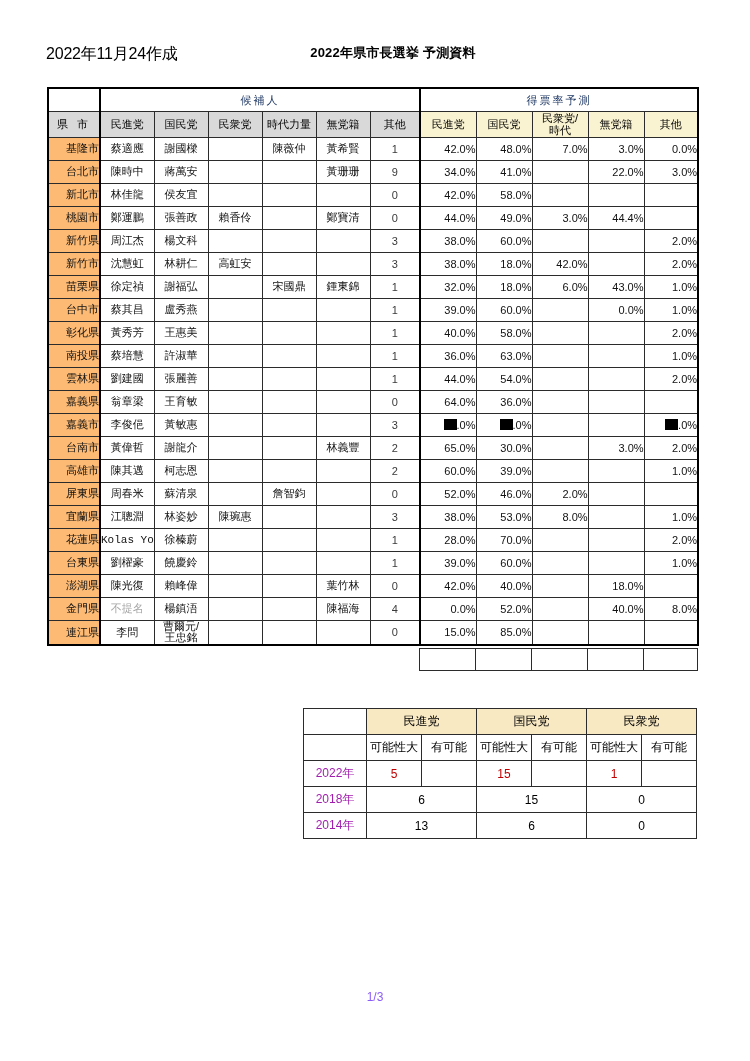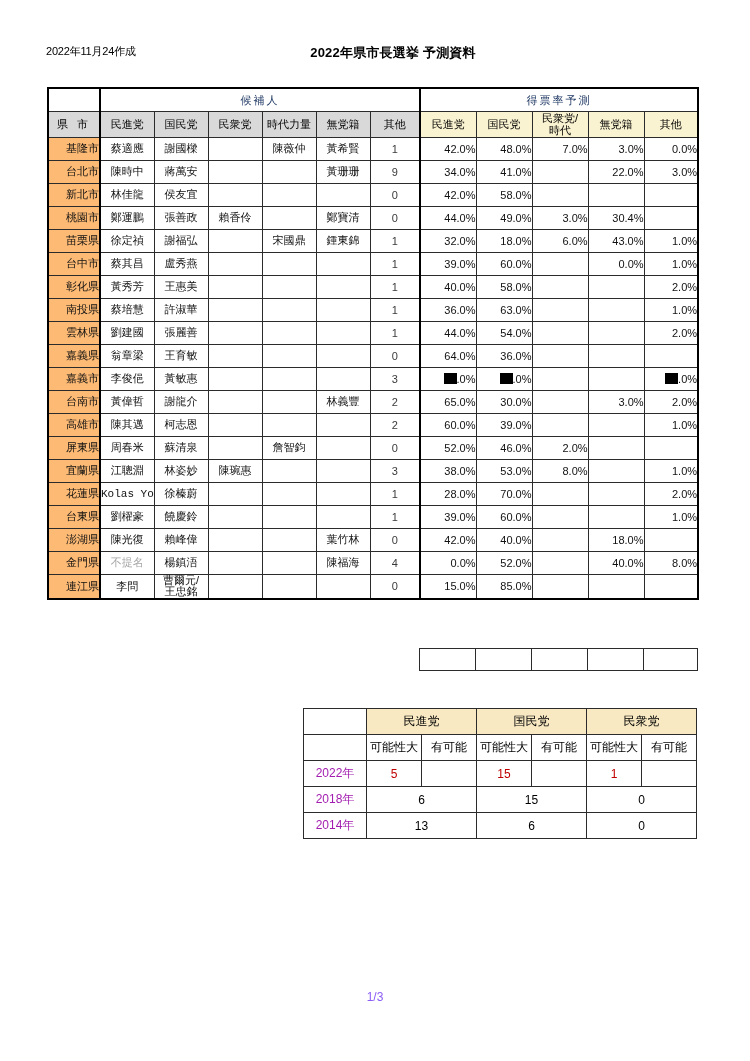--- a/index.html
+++ b/index.html
@@ -23,21 +23,21 @@
     position: absolute;
     top: 44px;
     left: 0;
     width: 750px;
     height: 22px;
   }
   .doc-date {
     position: absolute;
     left: 46px;
     top: 0;
-    font-size: 11px;
+    font-size: 16px;
     letter-spacing: -0.2px;
     white-space: nowrap;
   }
   .doc-title {
     position: absolute;
     left: 0;
     top: 0;
     width: 750px;
     text-align: center;
     font-size: 13px;
@@ -312,22 +312,50 @@
           <td class="city sep-left">桃園市</td>
           <td class="name sep-left">鄭運鵬</td>
           <td class="name">張善政</td>
           <td class="name">賴香伶</td>
           <td class="name"></td>
           <td class="name">鄭寶清</td>
           <td class="cnt">0</td>
           <td class="pct sep-left">44.0%</td>
           <td class="pct">49.0%</td>
           <td class="pct">3.0%</td>
-          <td class="pct">30.4%</td>
+          <td class="pct">44.4%</td>
           <td class="pct sep-right"></td>
+        </tr>
+        <tr>
+          <td class="city sep-left">新竹県</td>
+          <td class="name sep-left">周江杰</td>
+          <td class="name">楊文科</td>
+          <td class="name"></td>
+          <td class="name"></td>
+          <td class="name"></td>
+          <td class="cnt">3</td>
+          <td class="pct sep-left">38.0%</td>
+          <td class="pct">60.0%</td>
+          <td class="pct"></td>
+          <td class="pct"></td>
+          <td class="pct sep-right">2.0%</td>
+        </tr>
+        <tr>
+          <td class="city sep-left">新竹市</td>
+          <td class="name sep-left">沈慧虹</td>
+          <td class="name">林耕仁</td>
+          <td class="name">高虹安</td>
+          <td class="name"></td>
+          <td class="name"></td>
+          <td class="cnt">3</td>
+          <td class="pct sep-left">38.0%</td>
+          <td class="pct">18.0%</td>
+          <td class="pct">42.0%</td>
+          <td class="pct"></td>
+          <td class="pct sep-right">2.0%</td>
         </tr>
         <tr>
           <td class="city sep-left">苗栗県</td>
           <td class="name sep-left">徐定禎</td>
           <td class="name">謝福弘</td>
           <td class="name"></td>
           <td class="name">宋國鼎</td>
           <td class="name">鍾東錦</td>
           <td class="cnt">1</td>
           <td class="pct sep-left">32.0%</td>

